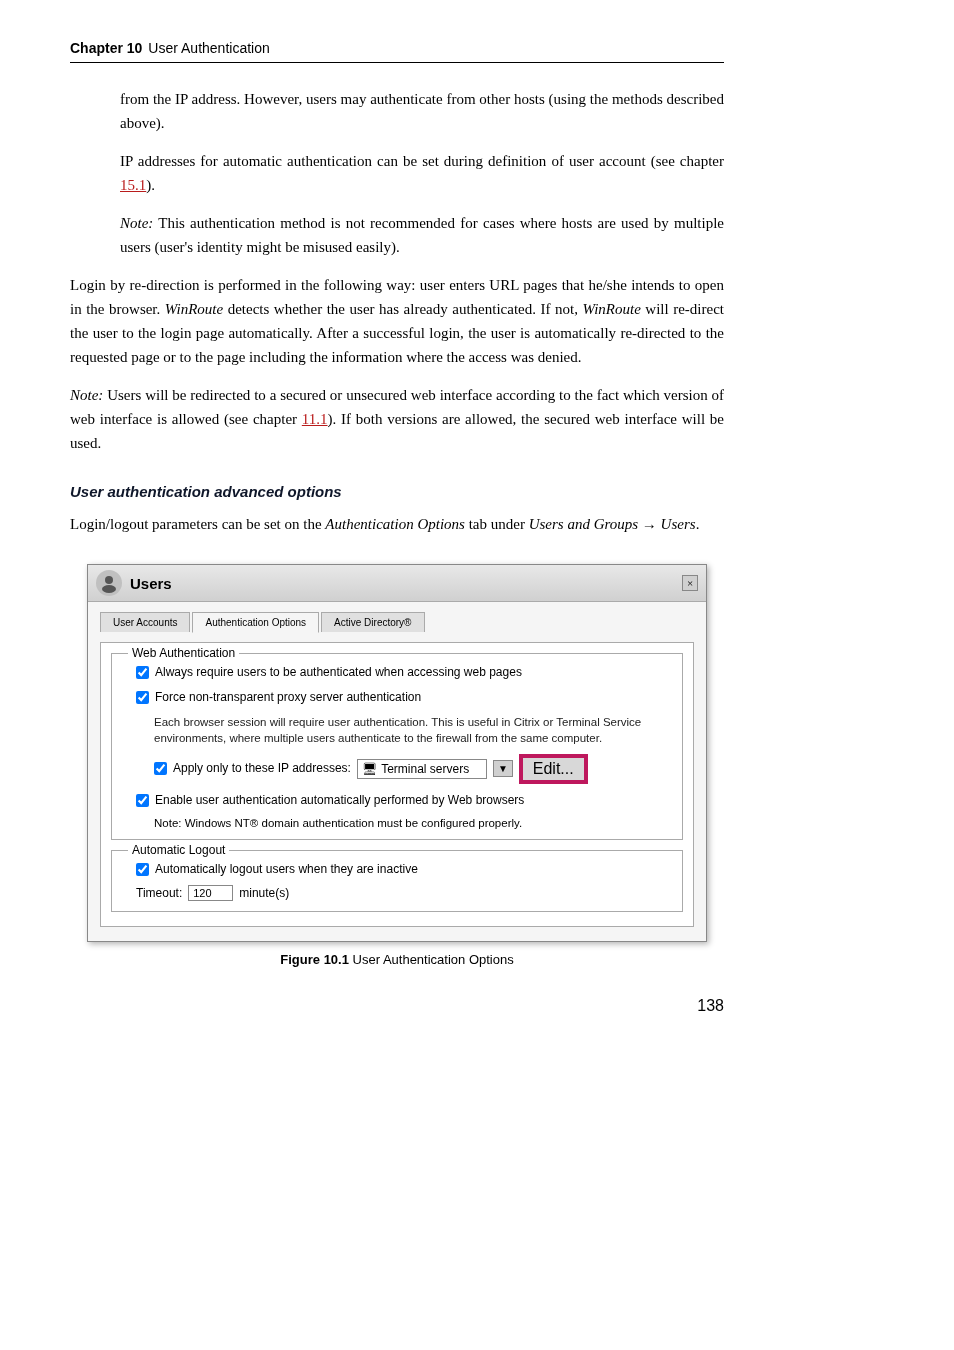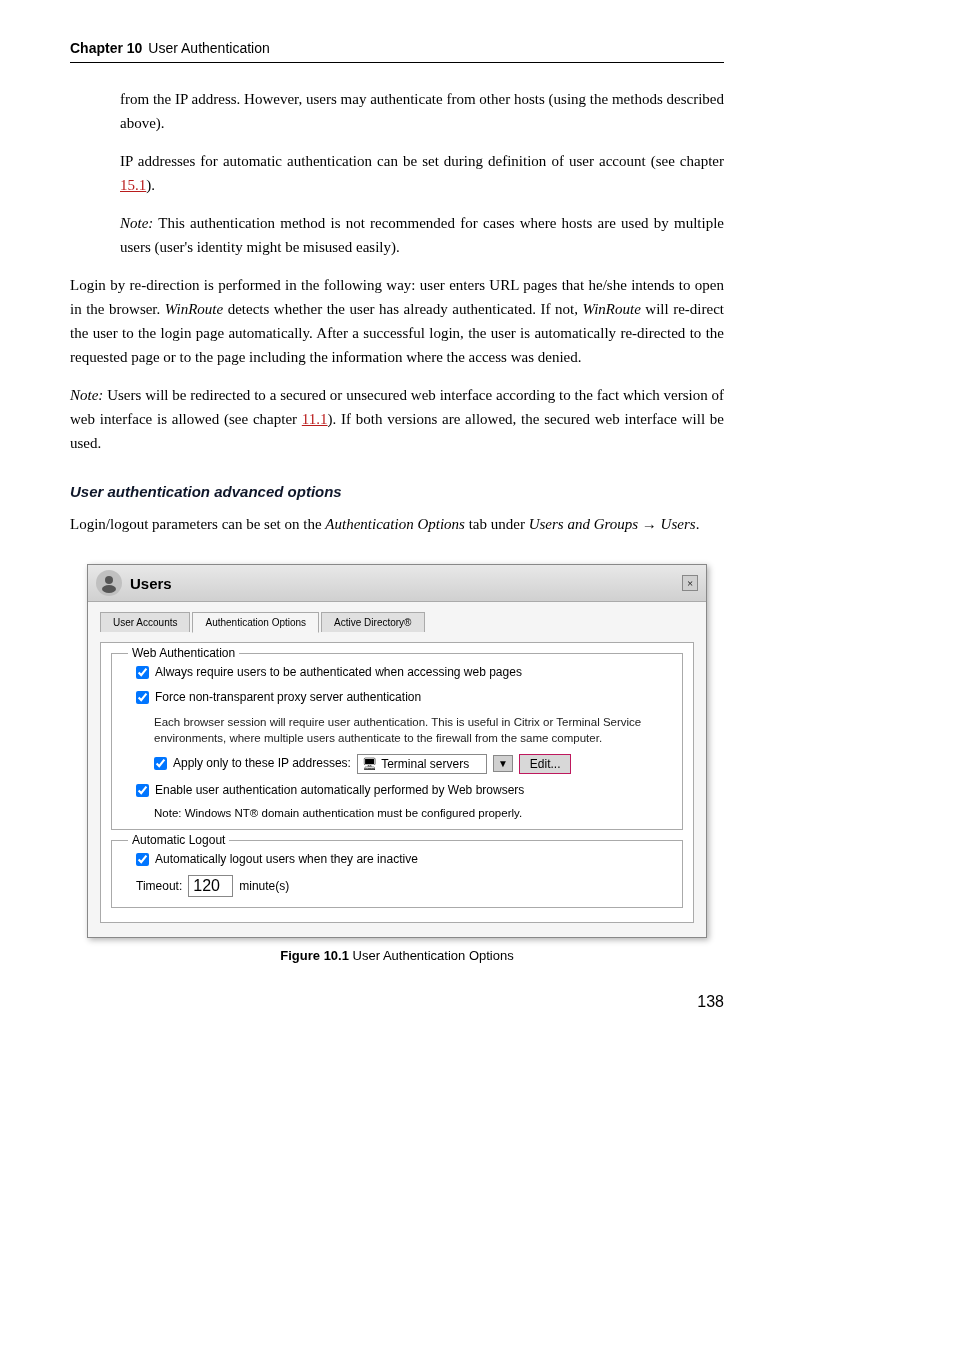--- a/index.html
+++ b/index.html
@@ -237,24 +237,24 @@
 
     .dropdown-arrow {
       border: 1px solid #888;
       background: #d0d0d0;
       padding: 2px 4px;
       font-size: 10px;
       cursor: pointer;
     }
 
     .edit-btn {
-      border: 1px solid #be185d;
+      border: 4px solid #be185d;
       background: #d8d8d8;
       font-family: Arial, sans-serif;
-      font-size: 12px;
+      font-size: 16px;
       padding: 2px 10px;
       cursor: pointer;
     }
 
     .note-small {
       font-family: Arial, sans-serif;
       font-size: 11.5px;
       margin-left: 18px;
       margin-top: 4px;
     }
@@ -267,21 +267,21 @@
       margin-top: 4px;
       font-family: Arial, sans-serif;
       font-size: 12px;
     }
 
     .timeout-input {
       border: 1px solid #888;
       background: #fff;
       width: 45px;
       padding: 1px 4px;
-      font-size: 16px;
+      font-size: 11px;
       font-family: Arial, sans-serif;
     }
 
     .figure-caption {
       font-family: Arial, sans-serif;
       font-size: 13px;
       margin-top: 10px;
       text-align: center;
     }
 

